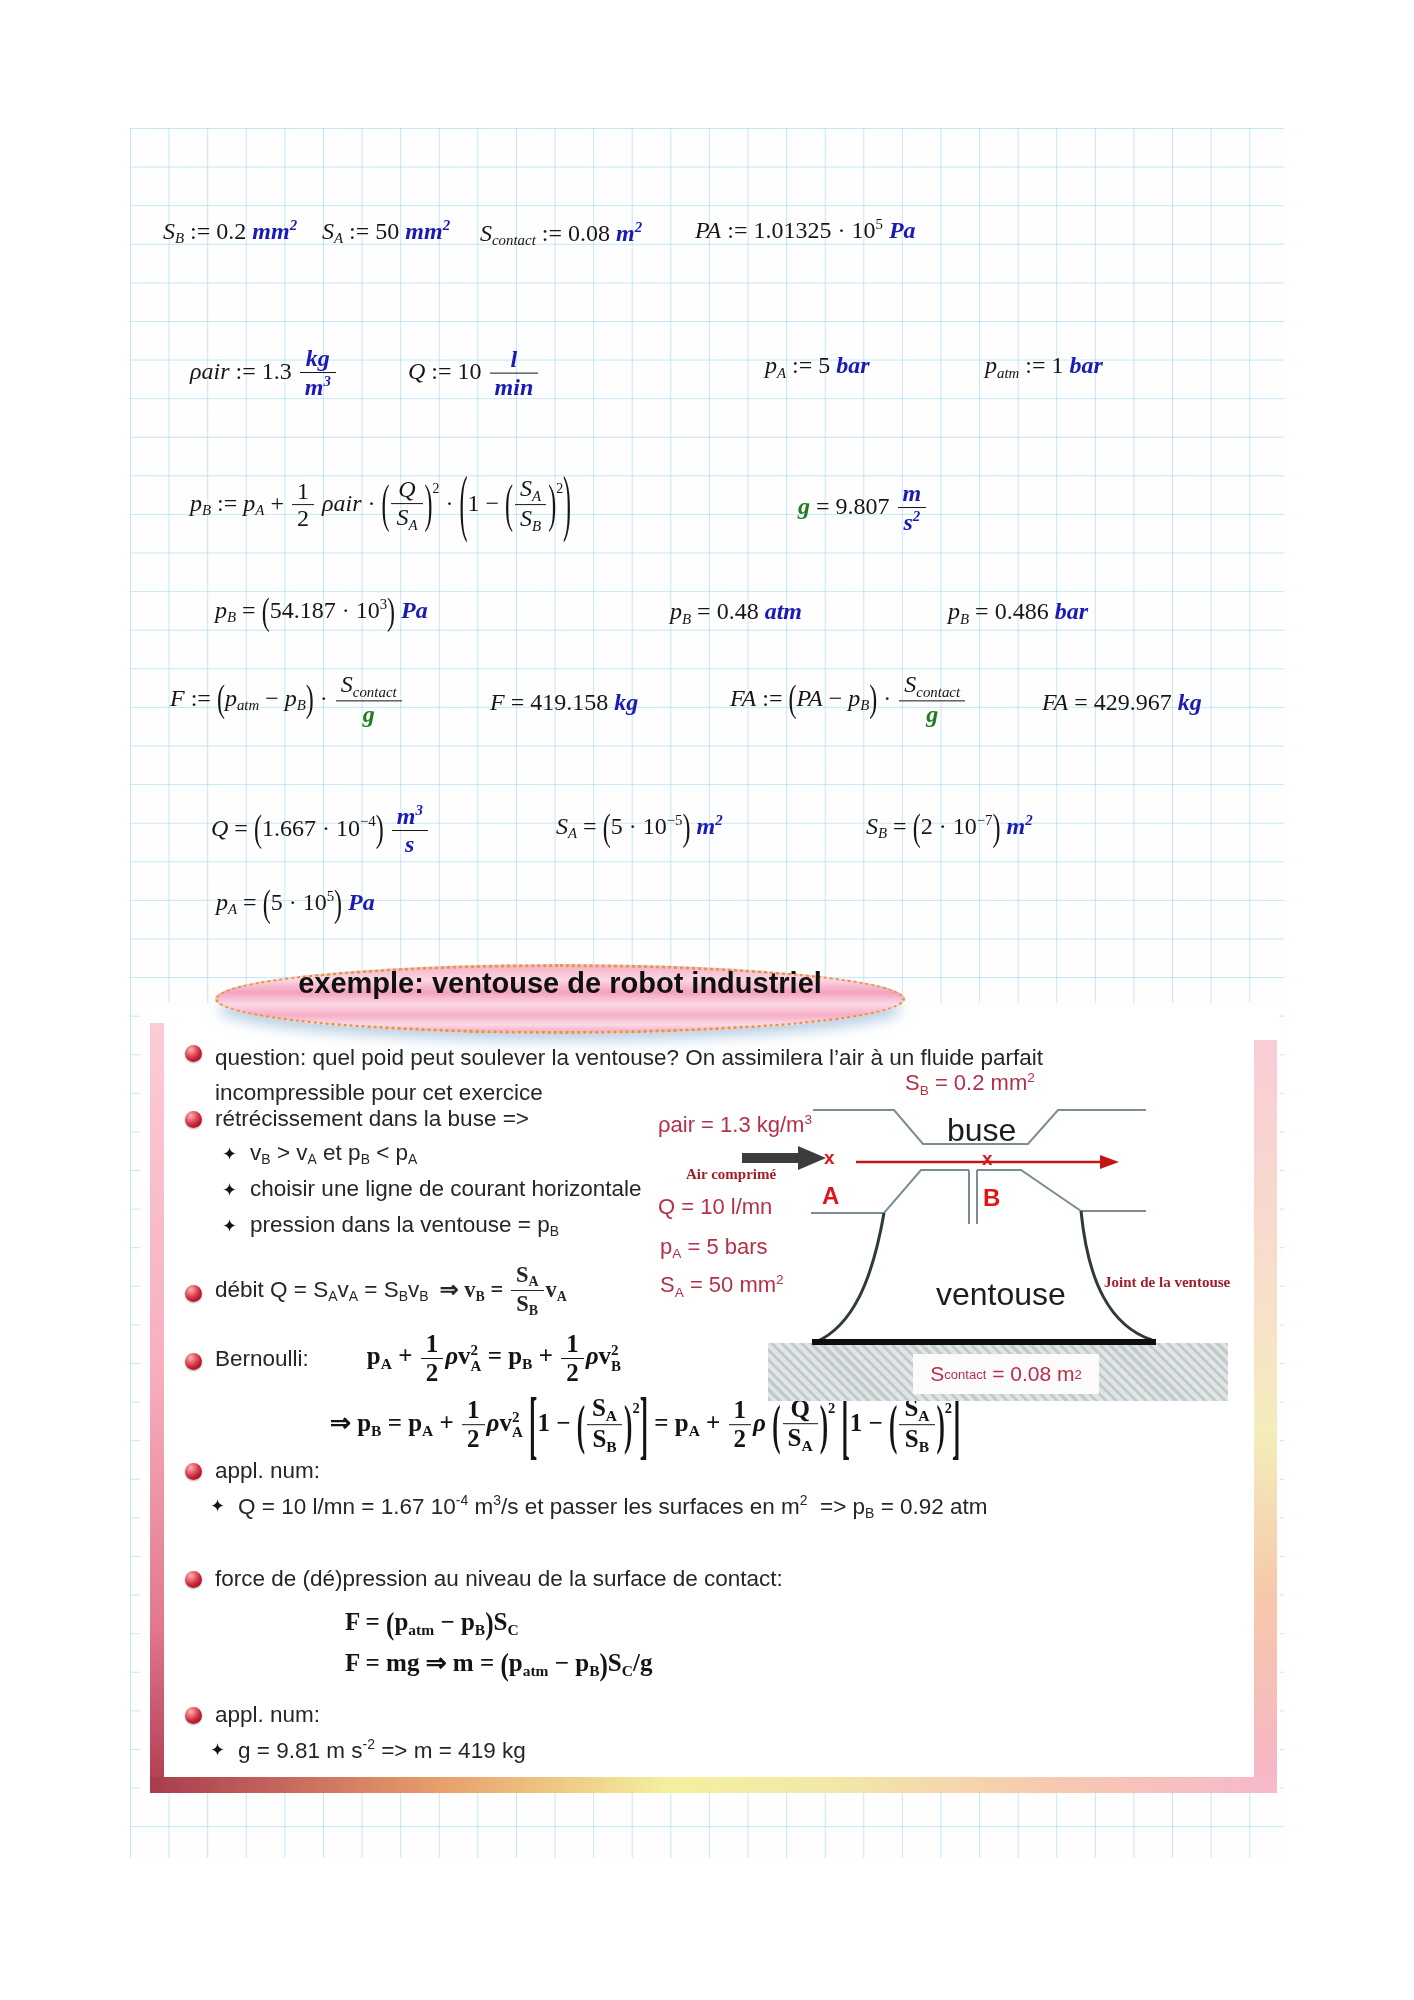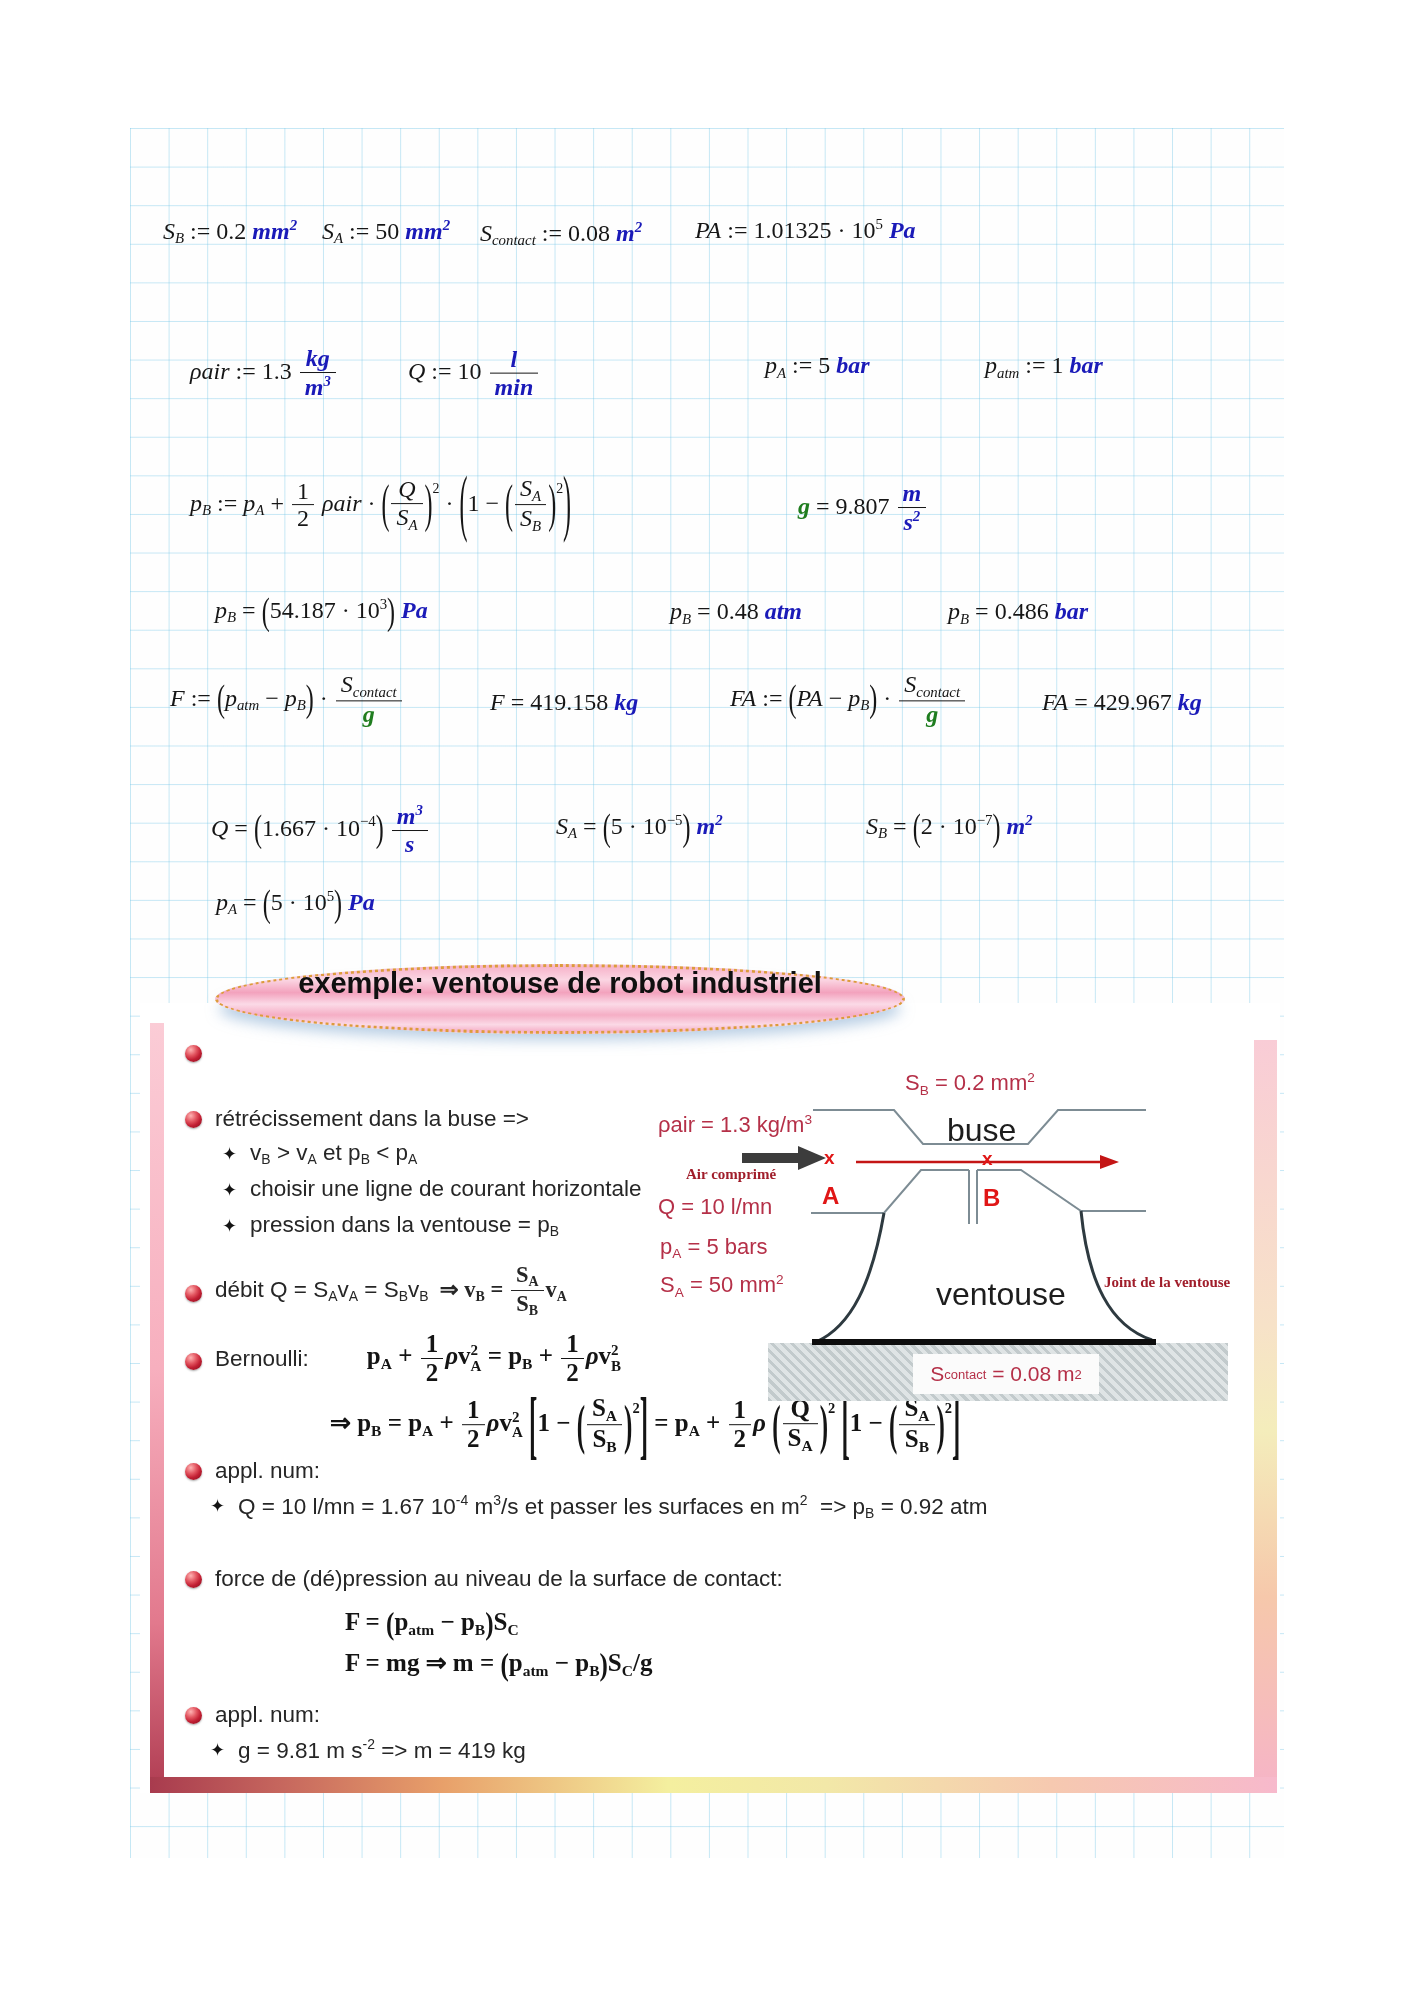--- a/index.html
+++ b/index.html
@@ -104,20 +104,22 @@
   <div class="bar-right"></div>
   <div class="bar-bottom"></div>
 
   <div class="oval">
     <span>exemple: ventouse de robot industriel</span>
   </div>
 
   <div class="row" style="left:185px;top:1040px">
     <span class="dot"></span>
     <span class="qlines">
+      <div>question: quel poid peut soulever la ventouse? On assimilera l’air à un fluide parfait</div>
+      <div>incompressible pour cet exercice</div>
     </span>
   </div>
 
   <div class="row" style="left:185px;top:1106px">
     <span class="dot"></span>
     <span>rétrécissement dans la buse =&gt;</span>
   </div>
 
   <div class="row" style="left:222px;top:1140px">
     <span class="star">✦</span>

